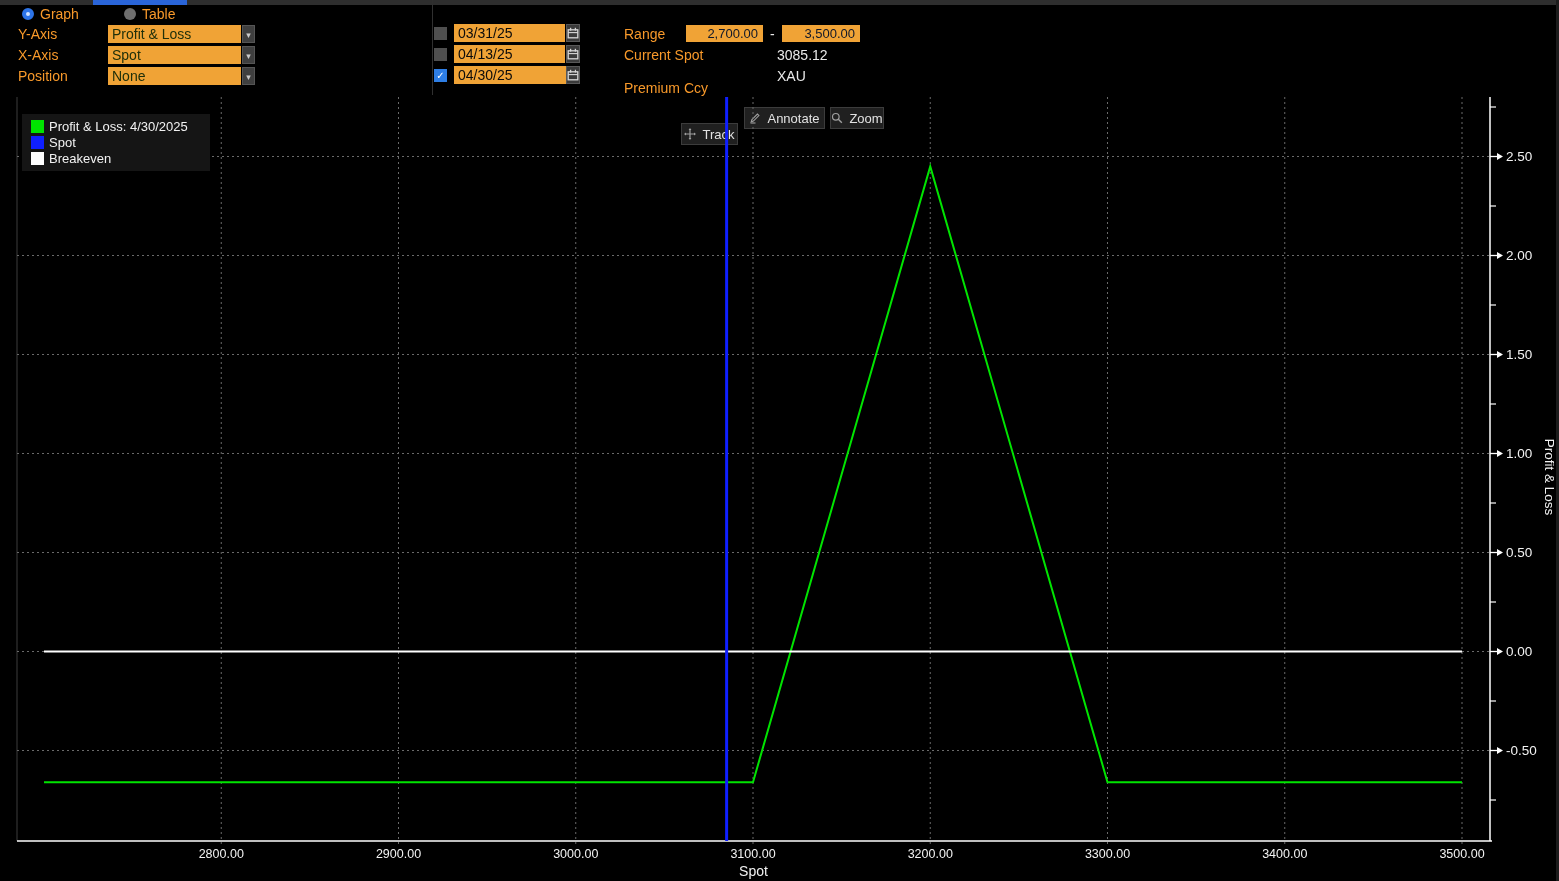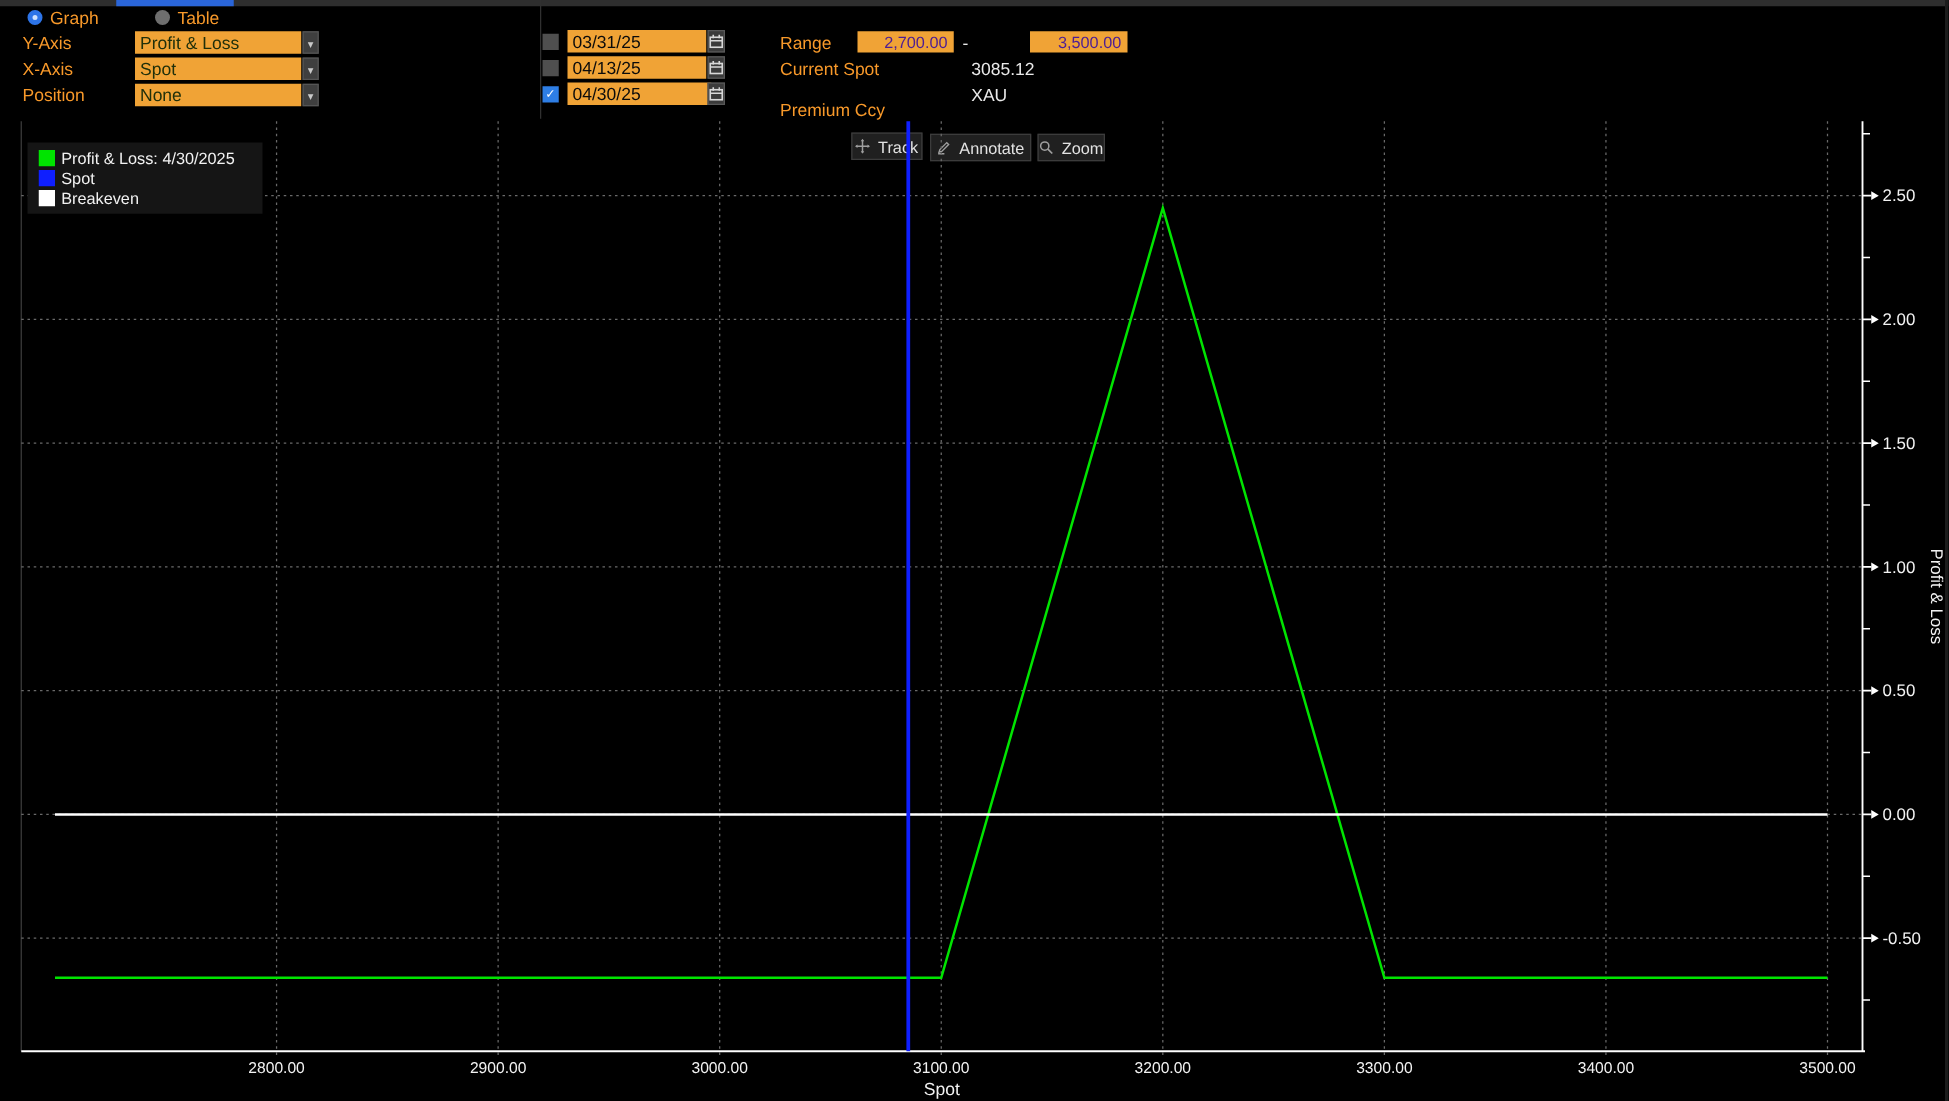--- a/index.html
+++ b/index.html
@@ -25,21 +25,21 @@
       line-height:18px;border:1px solid #555;box-sizing:border-box;}
   .datefield{background:#f0a336;height:18px;box-sizing:border-box;color:#0b0b0b;font-size:14px;
       padding:1px 4px 0 4px;white-space:nowrap;}
   .calbtn{width:14px;height:18px;background:#3b3b3b;border:1px solid #585858;box-sizing:border-box;
       display:flex;align-items:center;justify-content:center;}
   .cbox{width:13px;height:13px;background:#4f4f4f;box-sizing:border-box;color:#fff;font-size:10px;
       line-height:13px;text-align:center;}
   .cbox .tick{display:none;}
   .cbox.checked{background:#2e7ee5;}
   .cbox.checked .tick{display:inline;}
-  .rangeinput{background:#f0a336;height:17px;box-sizing:border-box;color:#4c1d95;font-size:13px;
+  .rangeinput{background:#f0a336;height:17px;box-sizing:border-box;color:#0f172a;font-size:13px;
       text-align:right;padding:1px 5px 0 2px;white-space:nowrap;}
   #divider{left:432px;top:0;width:1px;height:95px;background:#303030;}
 
   
   .cbtn{height:22px;background:#202020;border:1px solid #3c3c3c;box-sizing:border-box;color:#e2e2e2;
       font-size:13px;display:flex;align-items:center;justify-content:center;gap:6px;z-index:1;}
   .cbtn svg{flex:0 0 auto;}
 
   
   #legend{left:22px;top:114px;width:188px;height:57px;background:#151515;z-index:3;padding:4px 0 0 9px;box-sizing:border-box;}
@@ -105,29 +105,29 @@
         <rect x="1.2" y="2.8" width="9.6" height="8" fill="none" stroke="#d8d8d8" stroke-width="1.3"></rect>
         <line x1="3.6" y1="0.8" x2="3.6" y2="3.6" stroke="#d8d8d8" stroke-width="1.3"></line>
         <line x1="8.4" y1="0.8" x2="8.4" y2="3.6" stroke="#d8d8d8" stroke-width="1.1"></line>
         <line x1="1.2" y1="5.6" x2="10.8" y2="5.6" stroke="#d8d8d8" stroke-width="1.1"></line>
       </svg>
   </div>
 
   <div class="abs olabel" style="left:624px;top:26px;">Range</div>
   <div class="abs rangeinput" style="left:686px;top:25px;width:77px;">2,700.00</div>
   <div class="abs wval" style="left:770px;top:26px;">-</div>
-  <div class="abs rangeinput" style="left:782px;top:25px;width:78px;margin-left:42px;">3,500.00</div>
+  <div class="abs rangeinput" style="left:782px;top:25px;width:78px;">3,500.00</div>
 
   <div class="abs olabel" style="left:624px;top:47px;">Current Spot</div>
   <div class="abs wval" style="left:777px;top:47px;">3085.12</div>
 
   <div class="abs olabel" style="left:624px;top:80px;">Premium Ccy</div>
   <div class="abs wval" style="left:777px;top:68px;">XAU</div>
 
-  <div class="abs cbtn" style="left:681px;top:106px;width:57px;">
+  <div class="abs cbtn" style="left:681px;top:123px;width:57px;">
     <svg width="12" height="12" viewBox="0 0 12 12">
         <path d="M6 1 L6 11 M1 6 L11 6" stroke="#9f9f9f" stroke-width="1.2"></path>
         <path d="M6 0 L4.6 2 L7.4 2 Z M6 12 L4.6 10 L7.4 10 Z M0 6 L2 4.6 L2 7.4 Z M12 6 L10 4.6 L10 7.4 Z" fill="#9f9f9f"></path>
       </svg>
     <span>Track</span>
   </div>
   <div class="abs cbtn" style="left:744px;top:107px;width:81px;">
     <svg width="12" height="12" viewBox="0 0 12 12">
         <path d="M2.2 9.8 L2.9 7.6 L8.4 2.1 L9.9 3.6 L4.4 9.1 Z" fill="none" stroke="#9f9f9f" stroke-width="1.1"></path>
         <line x1="1.5" y1="11" x2="6.5" y2="11" stroke="#9f9f9f" stroke-width="1.1"></line>

